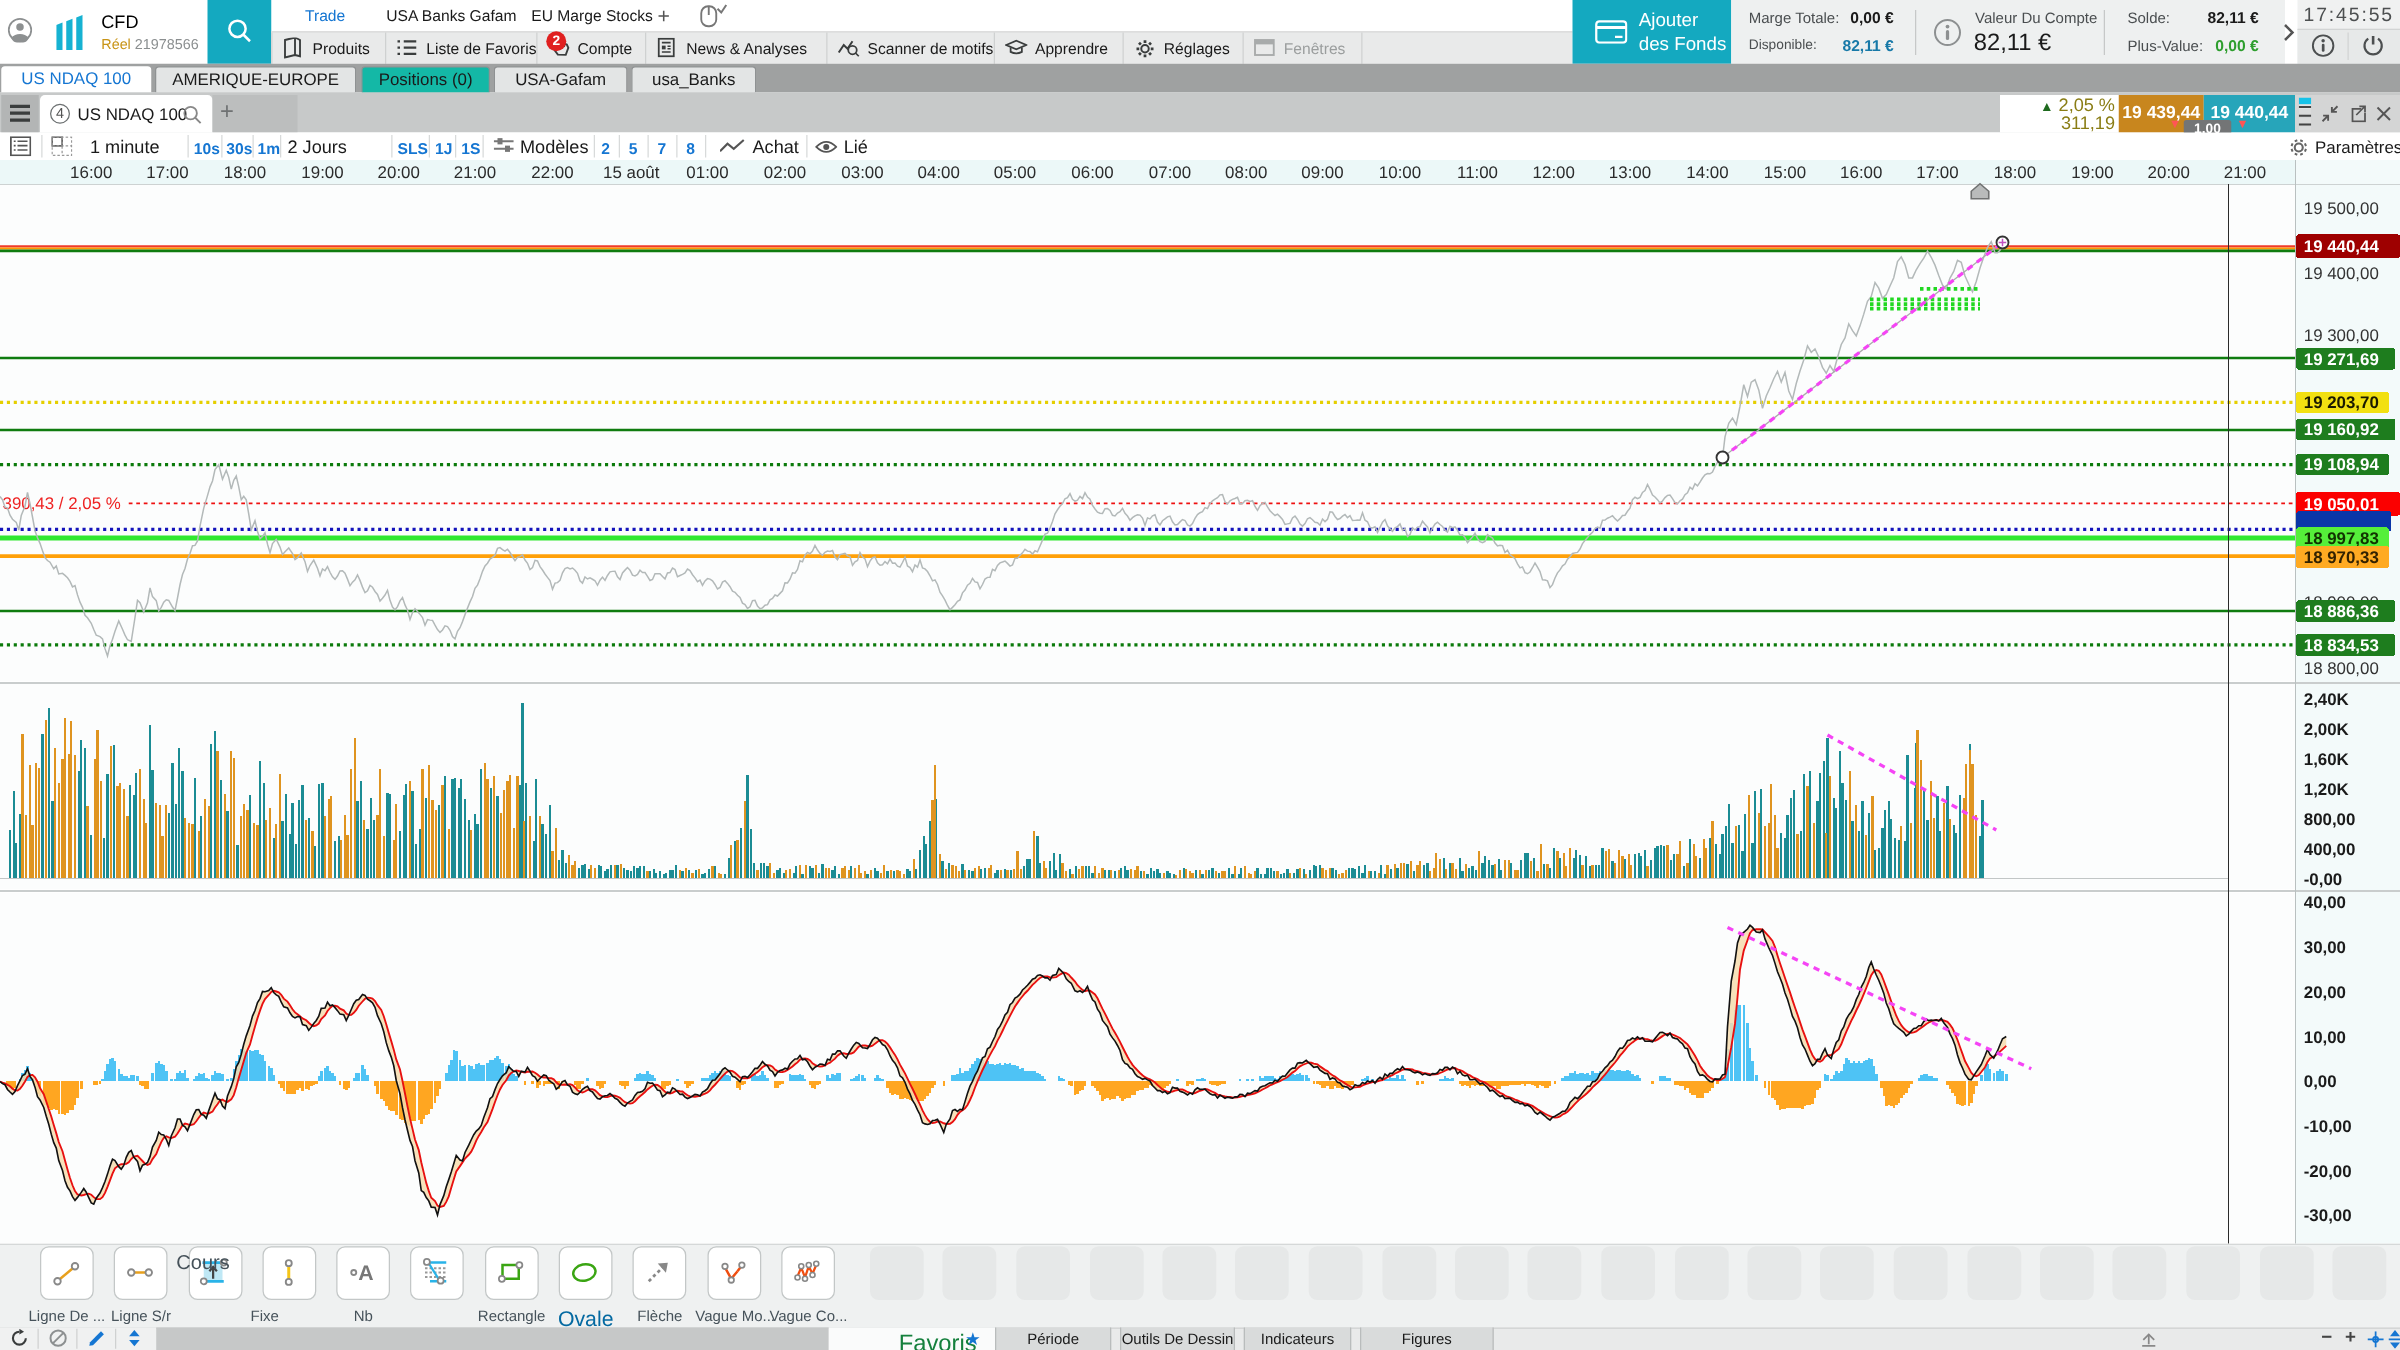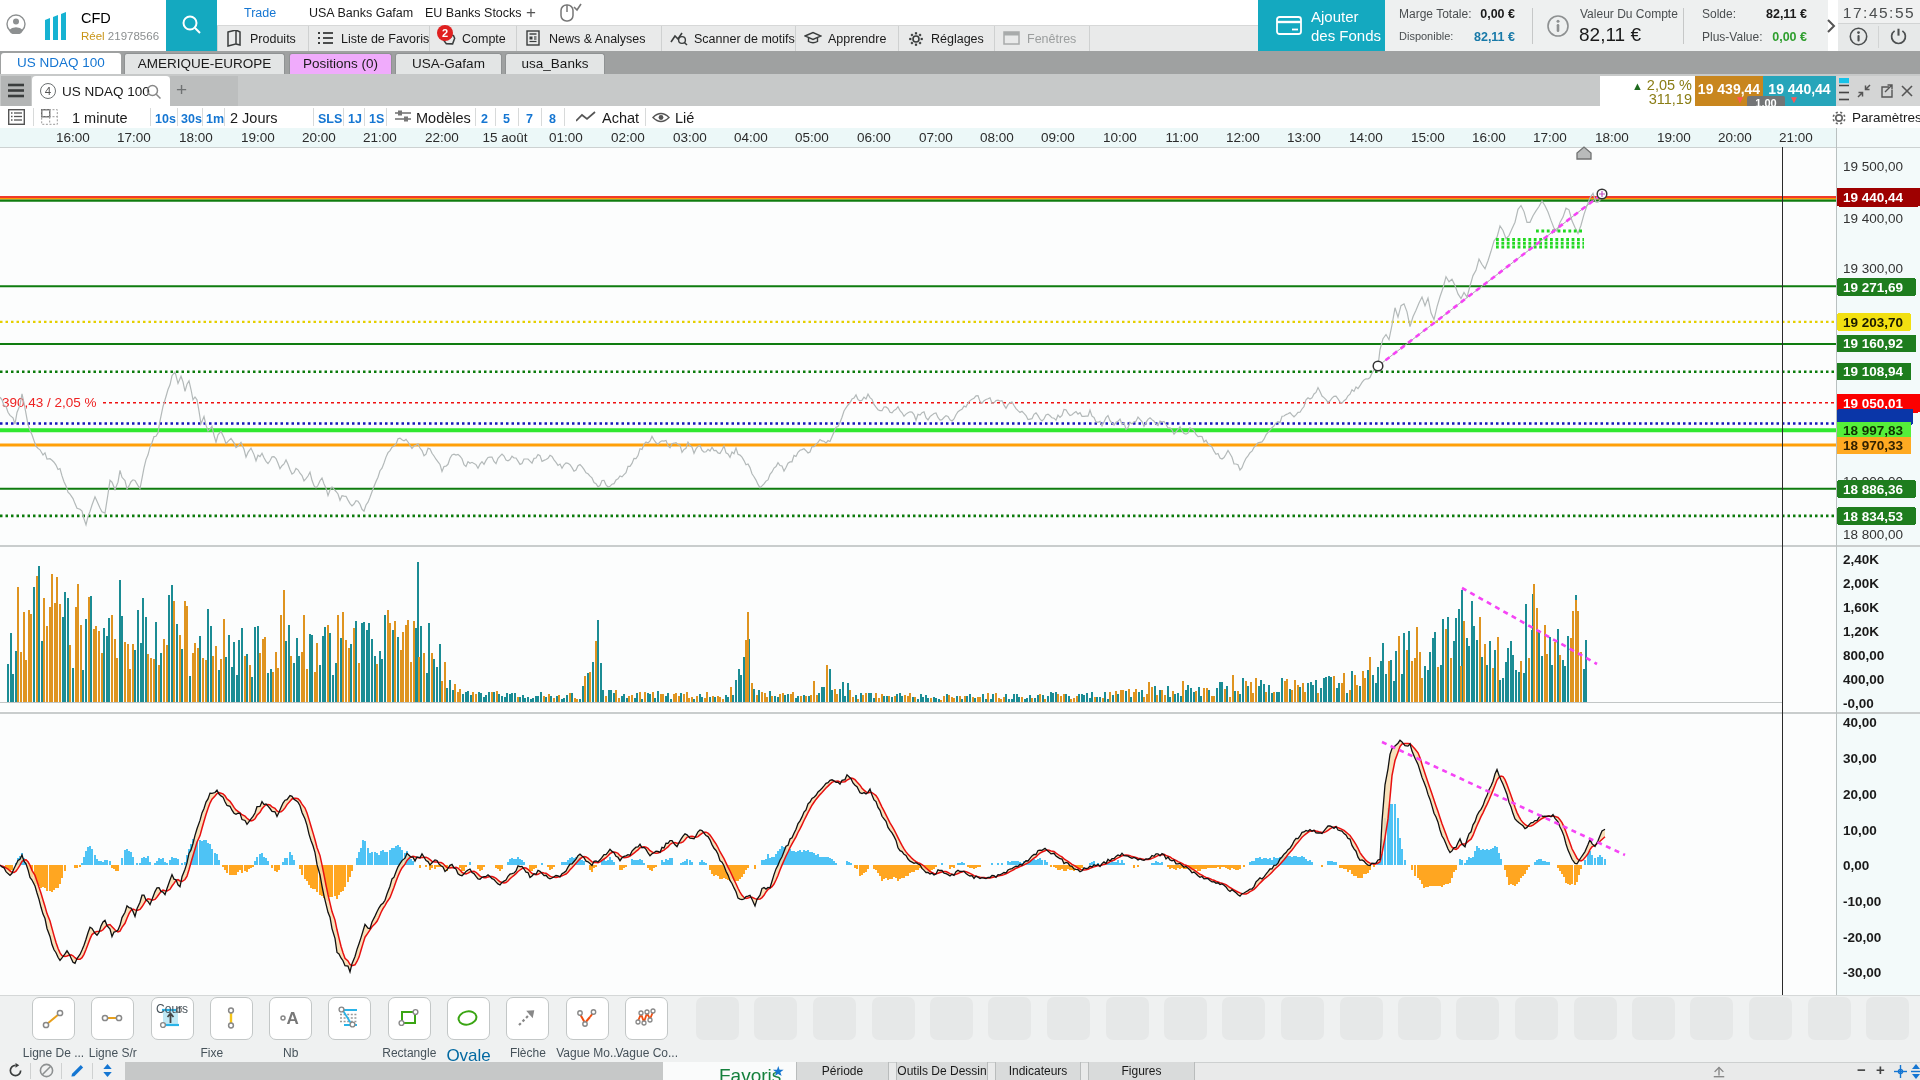--- a/index.html
+++ b/index.html
@@ -23,21 +23,21 @@
 </svg>
     <div class="tx" style="left:81px;top:10px;font-size:14.5px;color:#000;font-weight:normal;">CFD</div>
     <div class="tx" style="left:81px;top:30px;font-size:11.5px;color:#222;font-weight:normal;"><span style="color:#c89416">Réel</span> <span style="color:#8b8f90">21978566</span></div>
     <div class="abs" style="left:166px;top:0;width:51px;height:51px;background:#14a9c0"></div>
     <svg class="abs" style="left:180px;top:13px" width="24" height="24" viewBox="0 0 24 24">
 <circle cx="10" cy="10" r="6.5" fill="none" stroke="#fff" stroke-width="2"></circle>
 <line x1="14.8" y1="14.8" x2="20" y2="20" stroke="#fff" stroke-width="2"></line>
 </svg>
     <div class="tx" style="left:244px;top:6px;font-size:12.5px;color:#1576d2;font-weight:normal;">Trade</div>
     <div class="tx" style="left:309px;top:6px;font-size:12.5px;color:#1a1a1a;font-weight:normal;">USA Banks Gafam</div>
-    <div class="tx" style="left:425px;top:6px;font-size:12.5px;color:#1a1a1a;font-weight:normal;">EU Banks Stocks</div>
+    <div class="tx" style="left:425px;top:6px;font-size:12.5px;color:#1a1a1a;font-weight:normal;">EU Marge Stocks</div>
     <div class="tx" style="left:526px;top:3px;font-size:17px;color:#555;font-weight:normal;">+</div>
     <svg class="abs" style="left:558px;top:3px" width="24" height="20" viewBox="0 0 24 20">
 <rect x="3" y="2" width="12" height="16" rx="5.5" fill="none" stroke="#777" stroke-width="1.5"></rect>
 <line x1="9" y1="2" x2="9" y2="9" stroke="#777" stroke-width="1.5"></line>
 <path d="M16 4 L19 7 L23 1" fill="none" stroke="#777" stroke-width="1.6"></path>
 </svg>
     <div class="abs" style="left:217px;top:25px;width:1041px;height:26px;background:#e9eaea;border-top:1px solid #d7d8d8"></div>
     <div class="abs" style="left:217px;top:26px;width:1px;height:25px;background:#cfd1d1"></div>
     <svg class="abs" style="left:226px;top:30px" width="18" height="17" viewBox="0 0 18 17">
       <path d="M2 2 L10 0 L10 14 L2 16 Z M10 0 L14 2 L14 15 L10 14" fill="none" stroke="#3a3d3d" stroke-width="1.5"></path>
@@ -145,21 +145,21 @@
 <circle cx="11" cy="6.5" r="1.6" fill="#4c4f50"></circle>
 <rect x="9.8" y="9.2" width="2.5" height="7.5" rx="1.2" fill="#4c4f50"></rect>
 </svg>
     <svg class="abs" style="left:1889px;top:27px" width="19" height="19" viewBox="0 0 22 22">
 <path d="M11 2 L11 10" stroke="#4c4f50" stroke-width="2.4"></path>
 <path d="M6.5 4.5 A8 8 0 1 0 15.5 4.5" fill="none" stroke="#4c4f50" stroke-width="2"></path>
 </svg>
     <div class="abs" style="left:0;top:51px;width:1920px;height:23px;background:#9fa1a1"></div>
     <div class="abs" style="left:1px;top:53px;width:120px;height:21px;background:#fff;border-radius:3px 3px 0 0;color:#1576d2;font-size:13.5px;text-align:center;line-height:20px">US NDAQ 100</div>
     <div class="abs" style="left:124px;top:53px;width:161px;height:21px;background:#e3e5e5;border:1px solid #8f9293;border-bottom:none;border-radius:3px 3px 0 0;color:#1a1a1a;font-size:13.5px;text-align:center;line-height:20px">AMERIQUE-EUROPE</div>
-    <div class="abs" style="left:289px;top:53px;width:103px;height:21px;background:#f0abfc;border:1px solid #8f9293;border-bottom:none;border-radius:3px 3px 0 0;color:#1a1a1a;font-size:13.5px;text-align:center;line-height:20px">Positions (0)</div>
+    <div class="abs" style="left:289px;top:53px;width:103px;height:21px;background:#14b8a6;border:1px solid #8f9293;border-bottom:none;border-radius:3px 3px 0 0;color:#1a1a1a;font-size:13.5px;text-align:center;line-height:20px">Positions (0)</div>
     <div class="abs" style="left:395px;top:53px;width:107px;height:21px;background:#e3e5e5;border:1px solid #8f9293;border-bottom:none;border-radius:3px 3px 0 0;color:#1a1a1a;font-size:13.5px;text-align:center;line-height:20px">USA-Gafam</div>
     <div class="abs" style="left:505px;top:53px;width:100px;height:21px;background:#e3e5e5;border:1px solid #8f9293;border-bottom:none;border-radius:3px 3px 0 0;color:#1a1a1a;font-size:13.5px;text-align:center;line-height:20px">usa_Banks</div>
     <div class="abs" style="left:0;top:74px;width:1920px;height:32px;background:#c7c9c9"></div>
     <div class="abs" style="left:1px;top:76px;width:30px;height:30px;background:#b3b5b5"></div>
     <svg class="abs" style="left:8px;top:83px" width="16" height="15" viewBox="0 0 16 15">
       <g stroke="#3a3d3d" stroke-width="2.6">
         <line x1="0" y1="2" x2="16" y2="2"></line>
         <line x1="0" y1="7.5" x2="16" y2="7.5"></line>
         <line x1="0" y1="13" x2="16" y2="13"></line>
       </g>
@@ -448,21 +448,21 @@
     <div class="tx" style="left:81.8px;width:62px;top:1046px;font-size:12px;color:#46525a;font-weight:normal;text-align:center;">Ligne S/r</div>
     <div class="abs" style="left:151px;top:997px;width:43px;height:43px;background:#fff;border:1px solid #c3c7c7;border-radius:7px"></div>
     <svg class="abs" style="left:159px;top:1005px" width="26" height="26" viewBox="0 0 26 26">
       <rect x="4" y="6" width="15" height="13" fill="#bfe8f5"></rect>
       <line x1="3" y1="5" x2="20" y2="5" stroke="#29b3e8" stroke-width="2.2"></line>
       <line x1="3" y1="20" x2="20" y2="20" stroke="#29b3e8" stroke-width="2.2"></line>
       <path d="M11.5 18 L11.5 9 M8.5 12 L11.5 8.5 L14.5 12" fill="none" stroke="#444" stroke-width="1.8"></path>
       <circle cx="20" cy="5" r="2.4" fill="#fff" stroke="#888" stroke-width="1.4"></circle>
       <circle cx="4" cy="20" r="2.4" fill="#fff" stroke="#888" stroke-width="1.4"></circle>
     </svg>
-    <div class="tx" style="left:141.1px;width:62px;top:1002px;font-size:12px;color:#46525a;font-weight:normal;text-align:center;">Cours</div>
+    <div class="tx" style="left:141.1px;width:62px;top:1002px;font-size:16px;color:#46525a;font-weight:normal;">Cours</div>
     <div class="abs" style="left:210px;top:997px;width:43px;height:43px;background:#fff;border:1px solid #c3c7c7;border-radius:7px"></div>
     <svg class="abs" style="left:218px;top:1005px" width="26" height="26" viewBox="0 0 26 26">
       <line x1="13" y1="7" x2="13" y2="19" stroke="#f5c518" stroke-width="2.4"></line>
       <circle cx="13" cy="5.5" r="2.4" fill="#fff" stroke="#888" stroke-width="1.5"></circle>
       <circle cx="13" cy="20.5" r="2.4" fill="#fff" stroke="#888" stroke-width="1.5"></circle>
     </svg>
     <div class="tx" style="left:200.39999999999998px;width:62px;top:1046px;font-size:12px;color:#46525a;font-weight:normal;">Fixe</div>
     <div class="abs" style="left:269px;top:997px;width:43px;height:43px;background:#fff;border:1px solid #c3c7c7;border-radius:7px"></div>
     <svg class="abs" style="left:277px;top:1005px" width="26" height="26" viewBox="0 0 26 26">
       <circle cx="6" cy="13" r="2" fill="#fff" stroke="#888" stroke-width="1.5"></circle>

